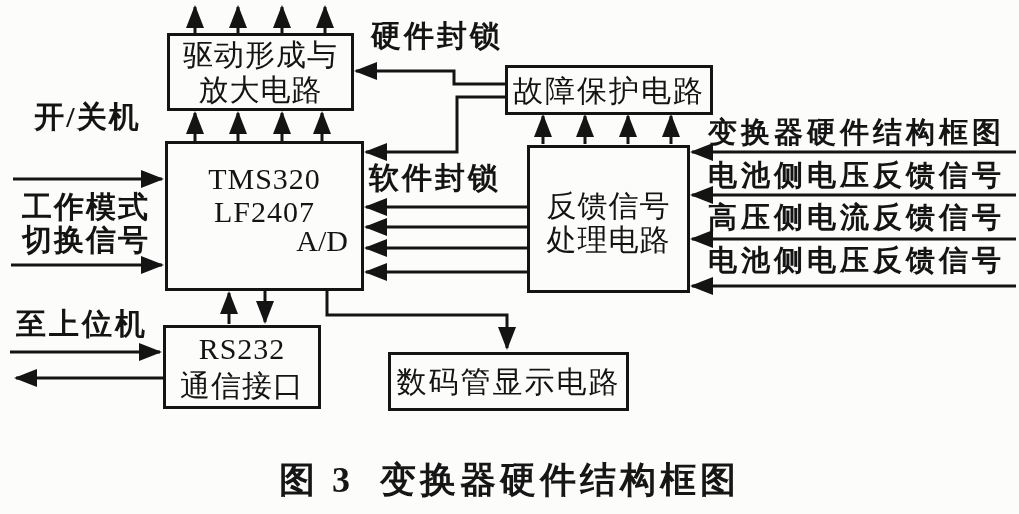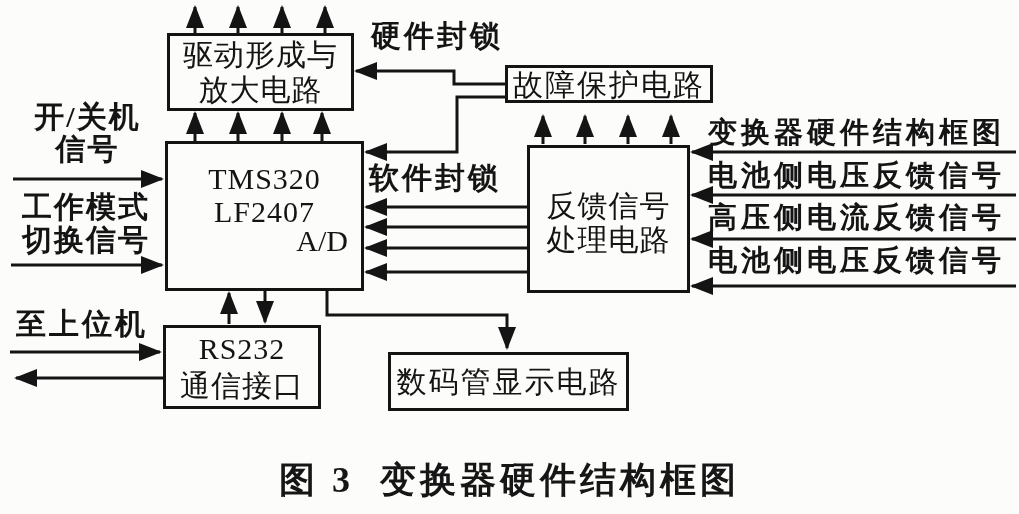--- a/index.html
+++ b/index.html
@@ -12,21 +12,21 @@
   .wires { position:absolute; left:0; top:0; }
   .box {
     position:absolute; box-sizing:border-box;
     border:3px solid #141414; background:#fcfcfa;
     display:flex; flex-direction:column; align-items:center; justify-content:center;
     text-align:center; font-weight:400; font-size:30px; line-height:35px;
     letter-spacing:1px;
   }
   .box-drive   { left:167px; top:33px;  width:187px; height:78px; }
   .box-dsp     { left:165px; top:141px; width:199px; height:150px; justify-content:flex-start; padding-top:18px; line-height:33px; }
-  .box-fault   { left:505px; top:65px;  width:208px; height:38px; letter-spacing:2px; }
+  .box-fault   { left:505px; top:65px;  width:208px; height:50px; letter-spacing:2px; }
   .box-feedback{ left:527px; top:145px; width:163px; height:148px; line-height:34px; padding-top:8px; }
   .box-rs232   { left:163px; top:325px; width:158px; height:84px; line-height:37px; }
   .box-display { left:388px; top:352px; width:241px; height:59px; letter-spacing:2px; }
   .ad-corner { position:absolute; right:13px; bottom:32px; font-size:30px; line-height:30px; letter-spacing:0; }
   .lbl {
     position:absolute; font-weight:600; font-size:30px; line-height:32px;
     white-space:nowrap; letter-spacing:2px;
   }
   .lbl-hwlock { left:371px; top:20px;  letter-spacing:3px; }
   .lbl-swlock { left:369px; top:162px; letter-spacing:3px; }
@@ -122,21 +122,20 @@
 
   <div class="box box-display">
     <div>数码管显示电路</div>
   </div>
 
   <div class="lbl lbl-hwlock">硬件封锁</div>
   <div class="lbl lbl-swlock">软件封锁</div>
 
   <div class="lbl lbl-onoff">
     <div>开/关机</div>
-    <div>信号</div>
   </div>
 
   <div class="lbl lbl-mode">
     <div>工作模式</div>
     <div>切换信号</div>
   </div>
 
   <div class="lbl lbl-host">至上位机</div>
 
   <div class="lbl lbl-fb lbl-fb1">变换器硬件结构框图</div>

